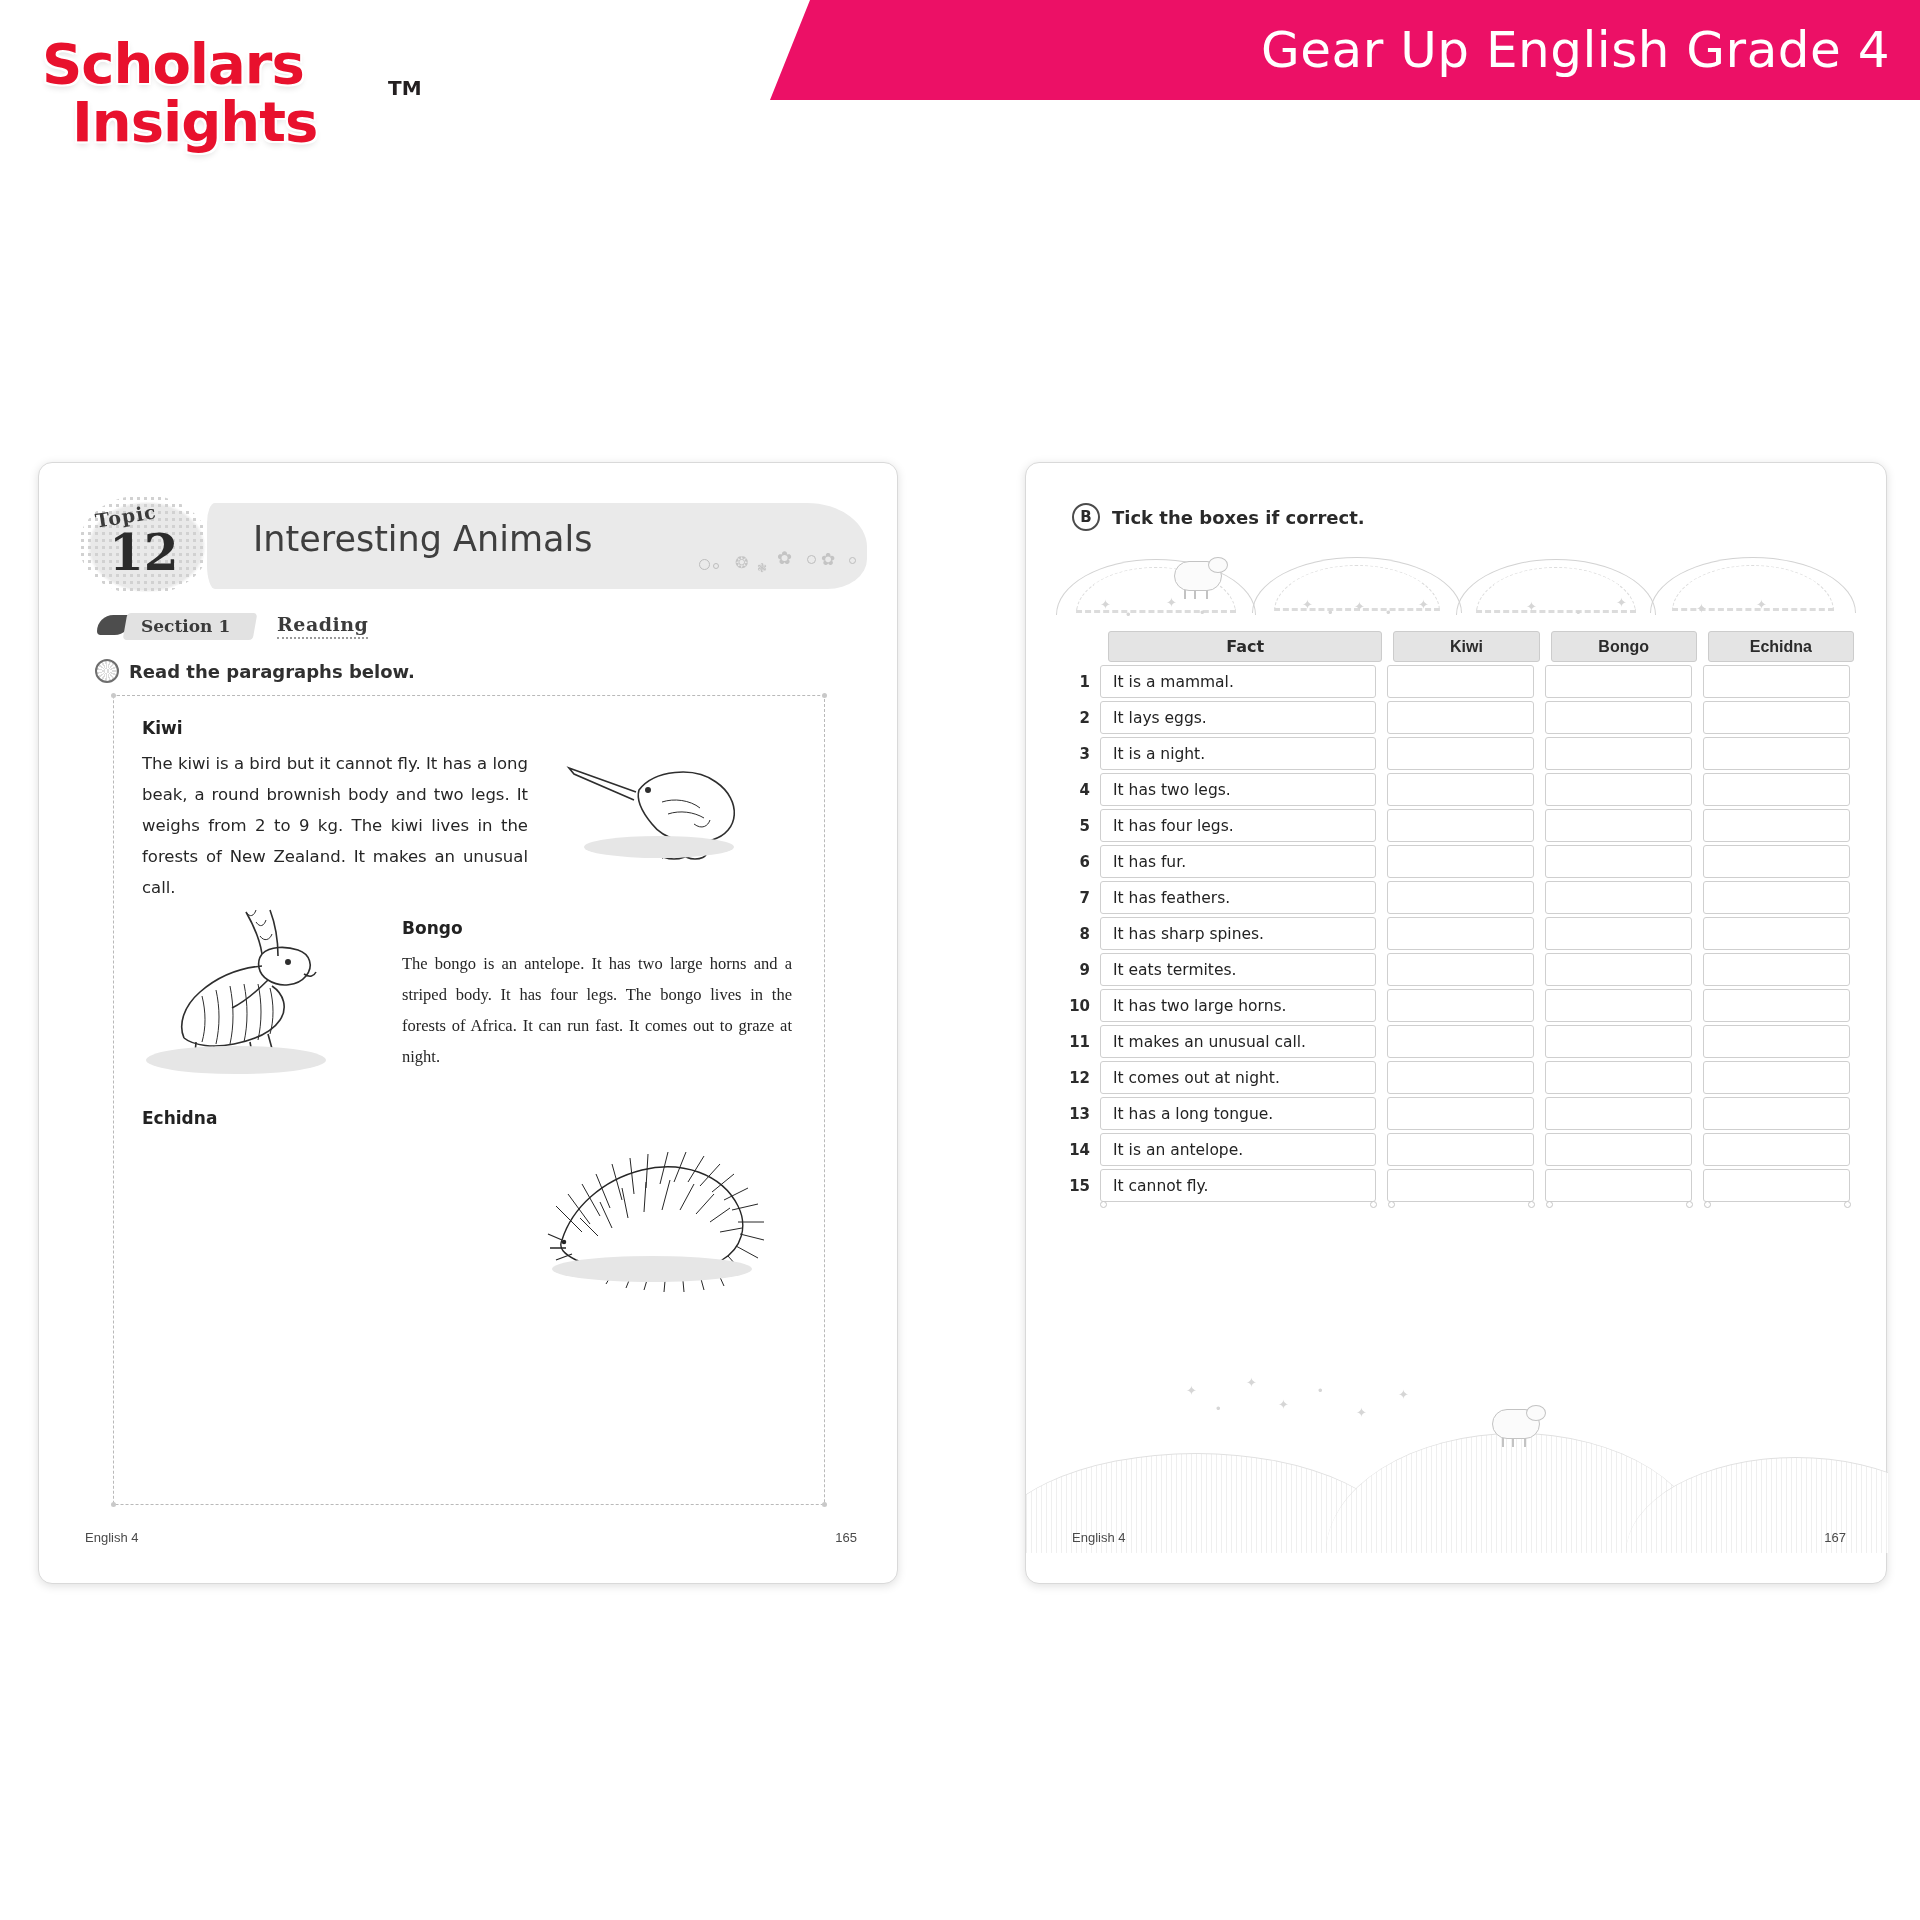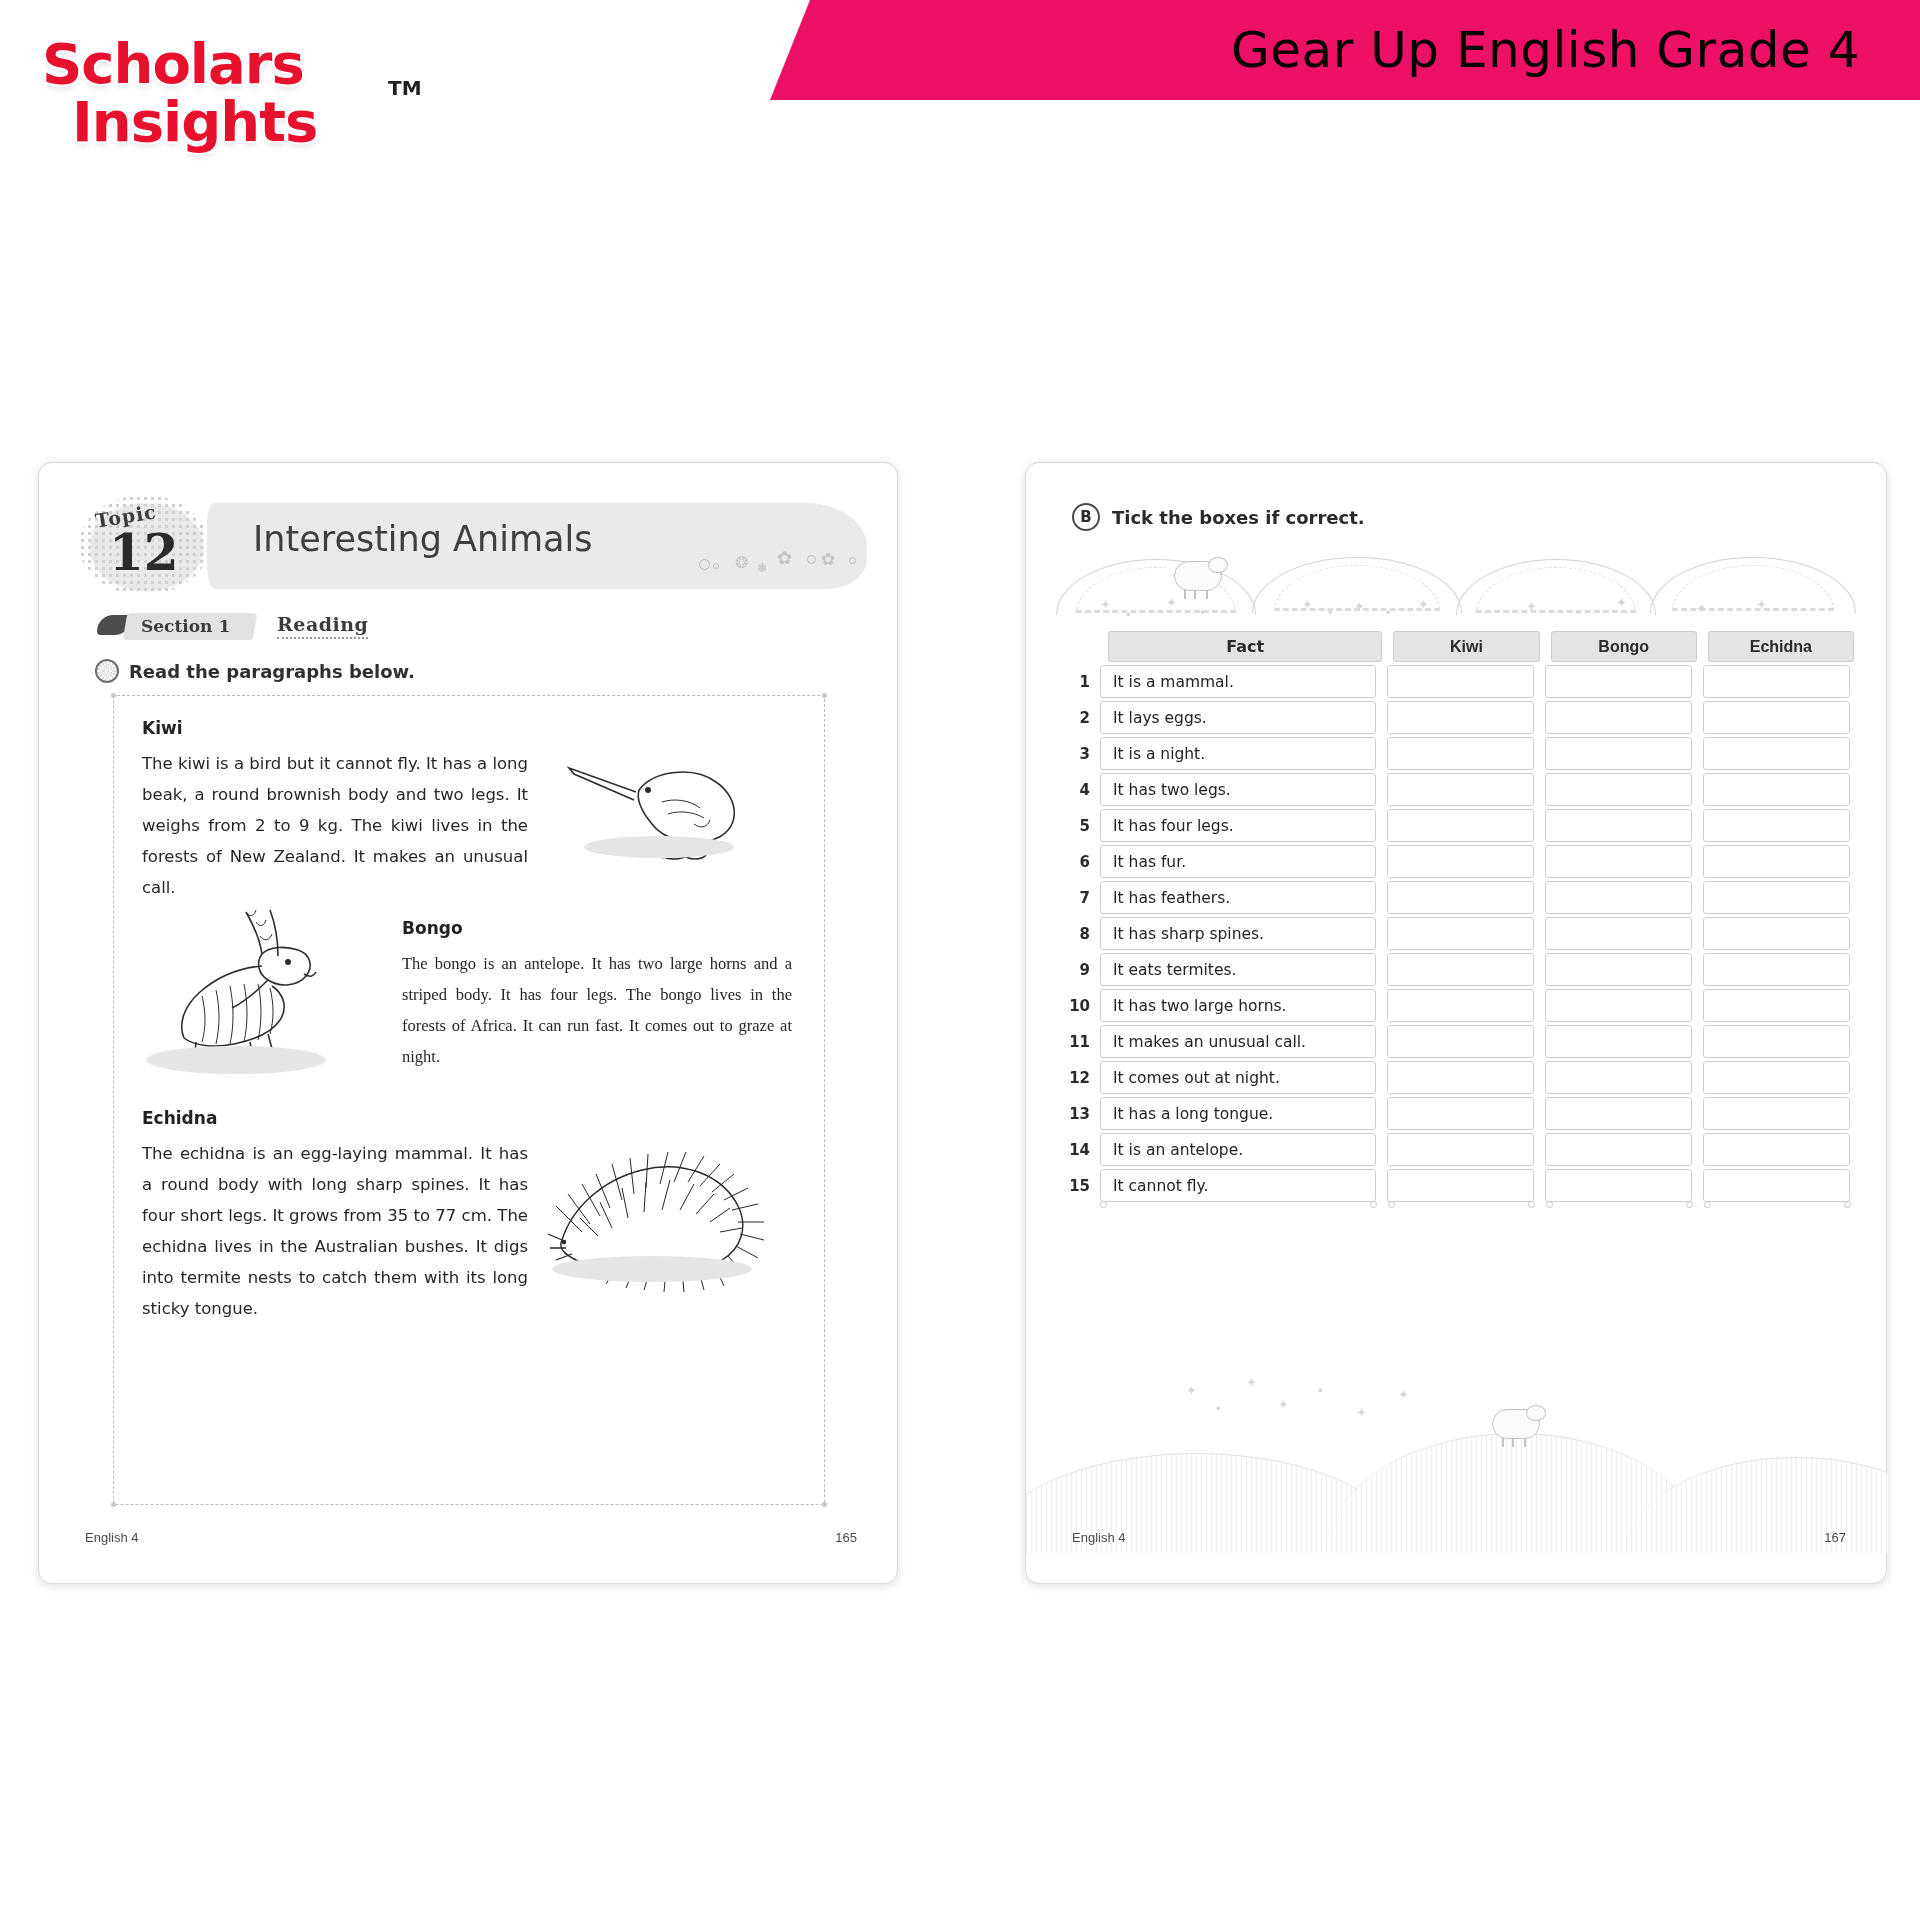--- a/index.html
+++ b/index.html
@@ -44,25 +44,25 @@
     color: #231f20;
     font-family: "DejaVu Sans", sans-serif;
     margin-top: 44px;
   }
 
   .header-banner {
     position: absolute;
     right: 0; top: 0;
     width: 1150px; height: 100px;
     background: #ec1066;
-    color: #000000;
+    color: #ffffff;
     display: flex;
     align-items: center;
     justify-content: flex-end;
-    padding-right: 60px;
+    padding-right: 30px;
     font-size: 50px;
     font-family: "DejaVu Sans", sans-serif;
     font-weight: 500;
     letter-spacing: 0.5px;
     clip-path: polygon(40px 0, 100% 0, 100% 100%, 0 100%);
   }
 
   
   .sheet {
     position: absolute;
@@ -492,21 +492,20 @@
               <path d="M130,88 C134,106 134,126 130,144"></path>
               <path d="M142,92 C146,108 146,124 142,138"></path>
             </g>
           </g>
         </svg>
       </div>
       <div class="para-head bongo-head">Bongo</div>
       <div class="para-body bongo-body">The bongo is an antelope. It has two large horns and a striped body. It has four legs. The bongo lives in the forests of Africa. It can run fast. It comes out to graze at night.</div>
 
       <div class="para-head echidna-head">Echidna</div>
-      <div class="para-body echidna-body">The echidna is an egg-laying mammal. It has a round body with long sharp spines. It has four short legs. It grows from 35 to 77 cm. The echidna lives in the Australian bushes. It digs into termite nests to catch them with its long sticky tongue.</div>
       <div class="echidna-art">
         <div class="shadow-ellipse" style="left:10px;top:112px;width:200px;height:26px;"></div>
         <svg viewBox="0 0 250 150" width="250" height="150" aria-hidden="true">
           <g fill="none" stroke="#262626" stroke-width="1.3">
             <path d="M20,96 C30,64 60,36 100,26 C140,16 180,30 196,62 C206,82 200,104 180,116 C150,132 70,130 34,116 C22,110 16,104 20,96 Z" stroke-width="1.4"></path>
             <path d="M20,96 L6,90 M24,104 L8,104 M30,110 L14,116"></path>
             <circle cx="22" cy="98" r="1.6" fill="#262626"></circle>
           </g>
           <g stroke="#262626" stroke-width="1">
             <path d="M40,88 L14,62"></path>

